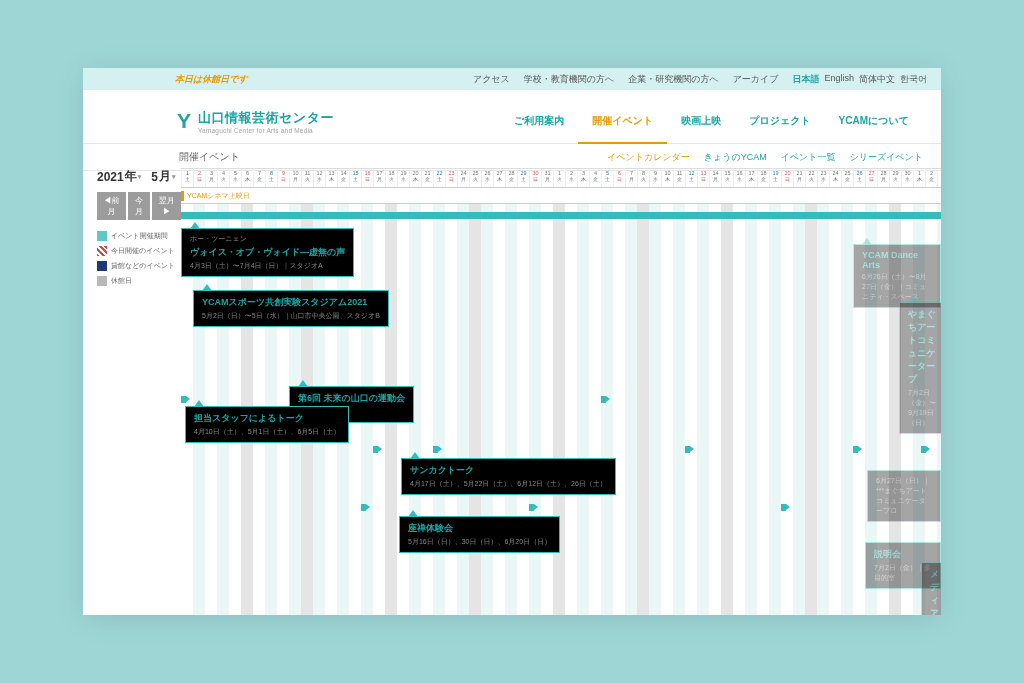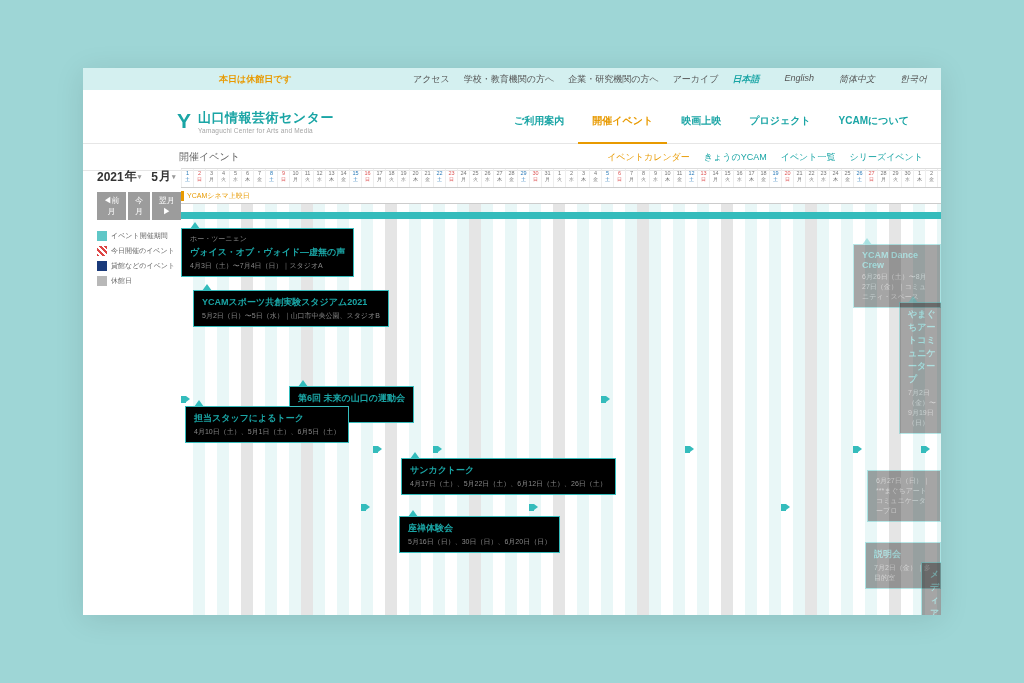--- a/index.html
+++ b/index.html
@@ -25,24 +25,24 @@
 
 
 .utility {
   background: #d4f0f0;
   height: 22px;
   display: flex;
   align-items: center;
   padding: 0 16px;
   position: relative;
 }
-.notice { color: #e89a00; font-size: 9px; font-weight: 600; margin-left: 120px; }
+.notice { color: #e89a00; font-size: 9px; font-weight: 600; margin-left: 76px; font-style: italic; }
 .util-right { position: absolute; right: 14px; display: flex; gap: 14px; font-size: 9px; color: #555; align-items: center; }
 .util-right a { color: #555; }
-.lang { display: flex; gap: 25px; font-style: italic; }
+.lang { display: flex; gap: 5px; }
 .lang .active { color: #1aa5a5; font-weight: 600; }
 
 
 .header {
   display: flex;
   align-items: center;
   padding: 9px 18px 0 94px;
   border-bottom: 1px solid #e6e6e6;
   height: 54px;
 }
@@ -610,21 +610,21 @@
         </div>
         <div class="card" style="left: 220px; top: 290px;">
           <div class="title">サンカクトーク</div>
           <div class="meta">4月17日（土）、5月22日（土）、6月12日（土）、26日（土）</div>
         </div>
         <div class="card" style="left: 218px; top: 348px;">
           <div class="title">座禅体験会</div>
           <div class="meta">5月16日（日）、30日（日）、6月20日（日）</div>
         </div>
         <div class="card faded" style="left: 672px; top: 76px;">
-          <div class="title">YCAM Dance Crew</div>
+          <div class="title">YCAM Dance Arts</div>
           <div class="meta">6月26日（土）〜8月27日（金）｜コミュニティ・スペース</div>
         </div>
         <div class="card faded" style="left: 718px; top: 134px;">
           <div class="title">やまぐちアートコミュニケータープ</div>
           <div class="meta">7月2日（金）〜9月19日（日）</div>
         </div>
         <div class="card faded noarrow" style="left: 686px; top: 302px;">
           <div class="meta">6月27日（日）｜***まぐちアートコミュニケータープロ</div>
         </div>
         <div class="card faded noarrow" style="left: 684px; top: 346px; margin-top: 28px;">

